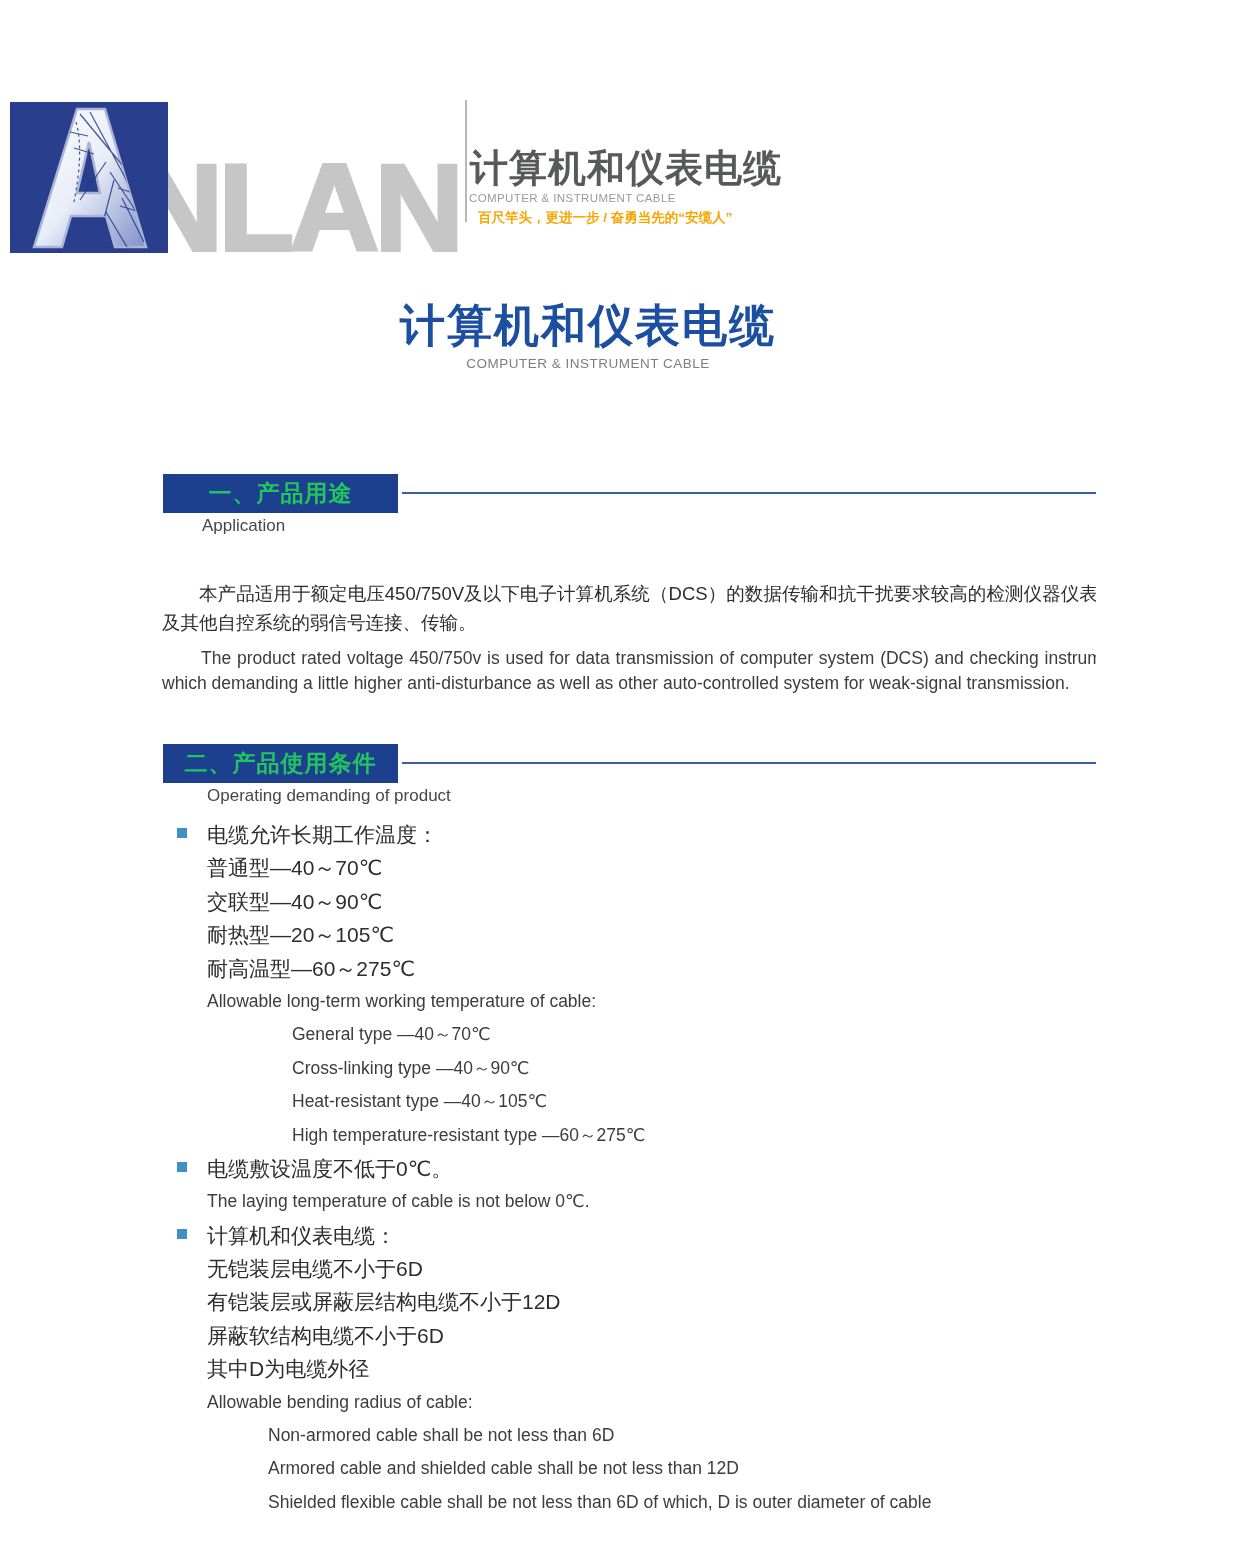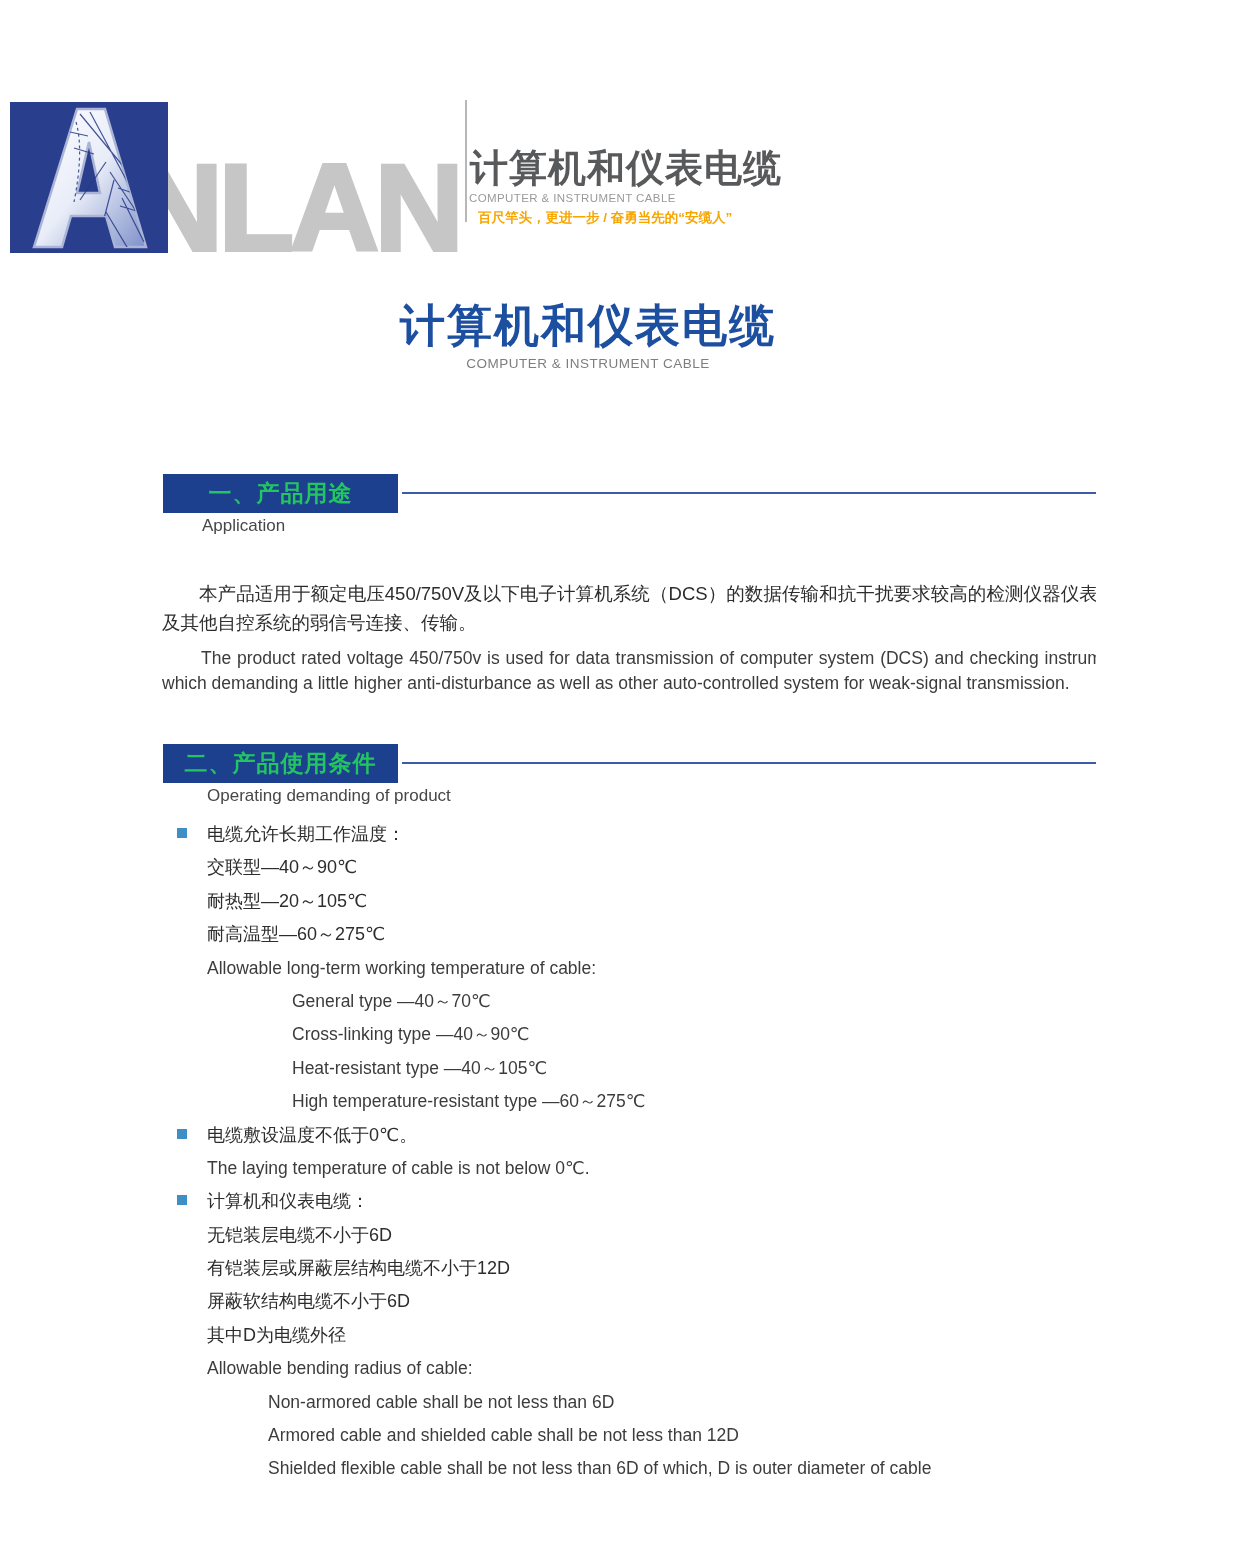--- a/index.html
+++ b/index.html
@@ -78,21 +78,21 @@
   }
   
   .cond-list{position:absolute;left:162px;top:818px;width:985px;}
   .cond-row{position:relative;height:33.4px;line-height:33.4px;padding-left:45px;white-space:nowrap;}
   .cond-row.indent-1{padding-left:130px;}
   .cond-row.indent-2{padding-left:106px;}
   .cond-row .bullet{
     position:absolute;left:15px;top:10px;width:10px;height:10px;
     background:var(--bullet-blue,#3e8fc6);
   }
-  .cond-text.zh{font-size:18px;color:#2d2d2d;}
+  .cond-text.zh{font-size:21px;color:#2d2d2d;}
   .cond-text.en{font-size:17.5px;color:#3c3c3c;}
 </style>
 </head>
 <body>
 
 <div class="page">
 
   <div class="logo-word">NLAN</div>
 
   <div class="logo-square">
@@ -140,20 +140,21 @@
 
   <p class="para-zh">本产品适用于额定电压450/750V及以下电子计算机系统（DCS）的数据传输和抗干扰要求较高的检测仪器仪表，以及其他自控系统的弱信号连接、传输。</p>
   <p class="para-en">The product rated voltage 450/750v is used for data transmission of computer system (DCS) and checking instruments which demanding a little higher anti-disturbance as well as other auto-controlled system for weak-signal transmission.</p>
 
   <div class="sec-box s2">二、产品使用条件</div>
   <div class="sec-line s2"></div>
   <div class="sec-sub s2">Operating demanding of product</div>
 
   <div class="cond-list">
       <div class="cond-row indent-0"><span class="bullet"></span><span class="cond-text zh">电缆允许长期工作温度：</span></div>
+      <div class="cond-row indent-0"><span class="cond-text zh">普通型—40～70℃</span></div>
       <div class="cond-row indent-0"><span class="cond-text zh">交联型—40～90℃</span></div>
       <div class="cond-row indent-0"><span class="cond-text zh">耐热型—20～105℃</span></div>
       <div class="cond-row indent-0"><span class="cond-text zh">耐高温型—60～275℃</span></div>
       <div class="cond-row indent-0"><span class="cond-text en">Allowable long-term working temperature of cable:</span></div>
       <div class="cond-row indent-1"><span class="cond-text en">General type —40～70℃</span></div>
       <div class="cond-row indent-1"><span class="cond-text en">Cross-linking type —40～90℃</span></div>
       <div class="cond-row indent-1"><span class="cond-text en">Heat-resistant type —40～105℃</span></div>
       <div class="cond-row indent-1"><span class="cond-text en">High temperature-resistant type —60～275℃</span></div>
       <div class="cond-row indent-0"><span class="bullet"></span><span class="cond-text zh">电缆敷设温度不低于0℃。</span></div>
       <div class="cond-row indent-0"><span class="cond-text en">The laying temperature of cable is not below 0℃.</span></div>

